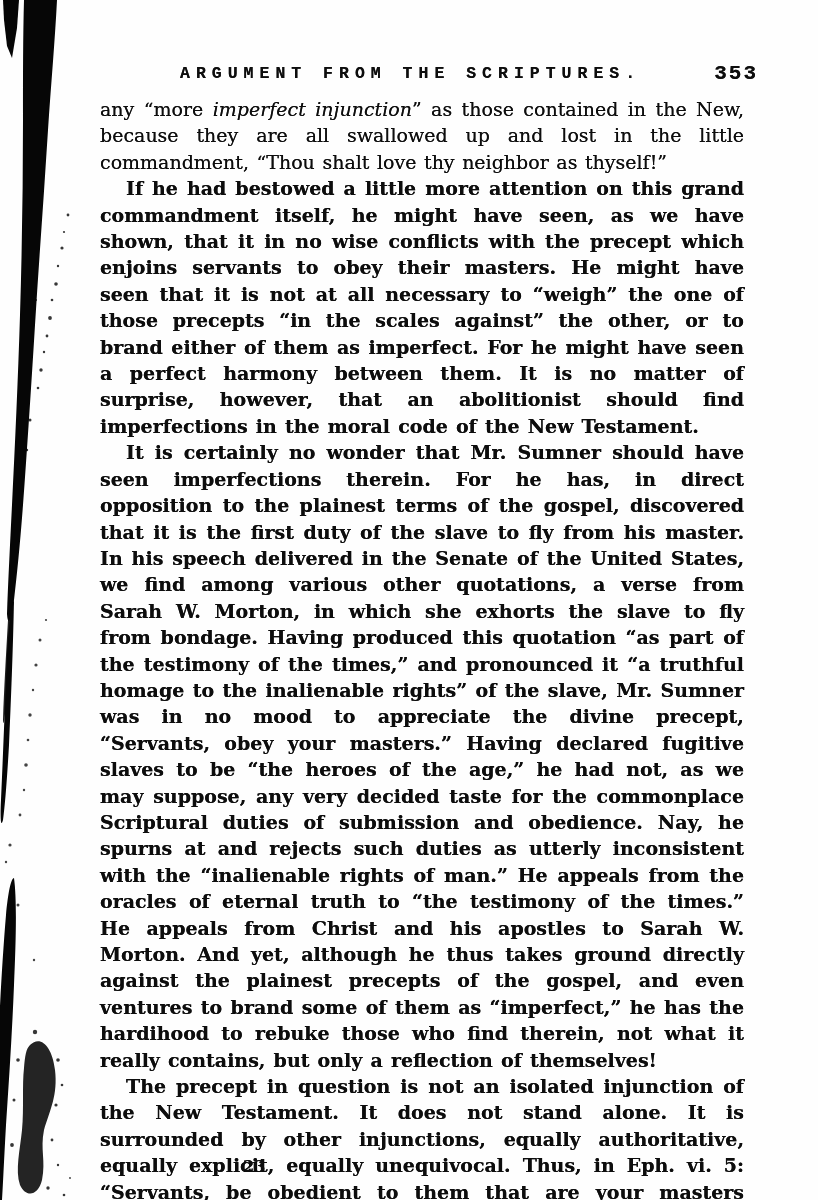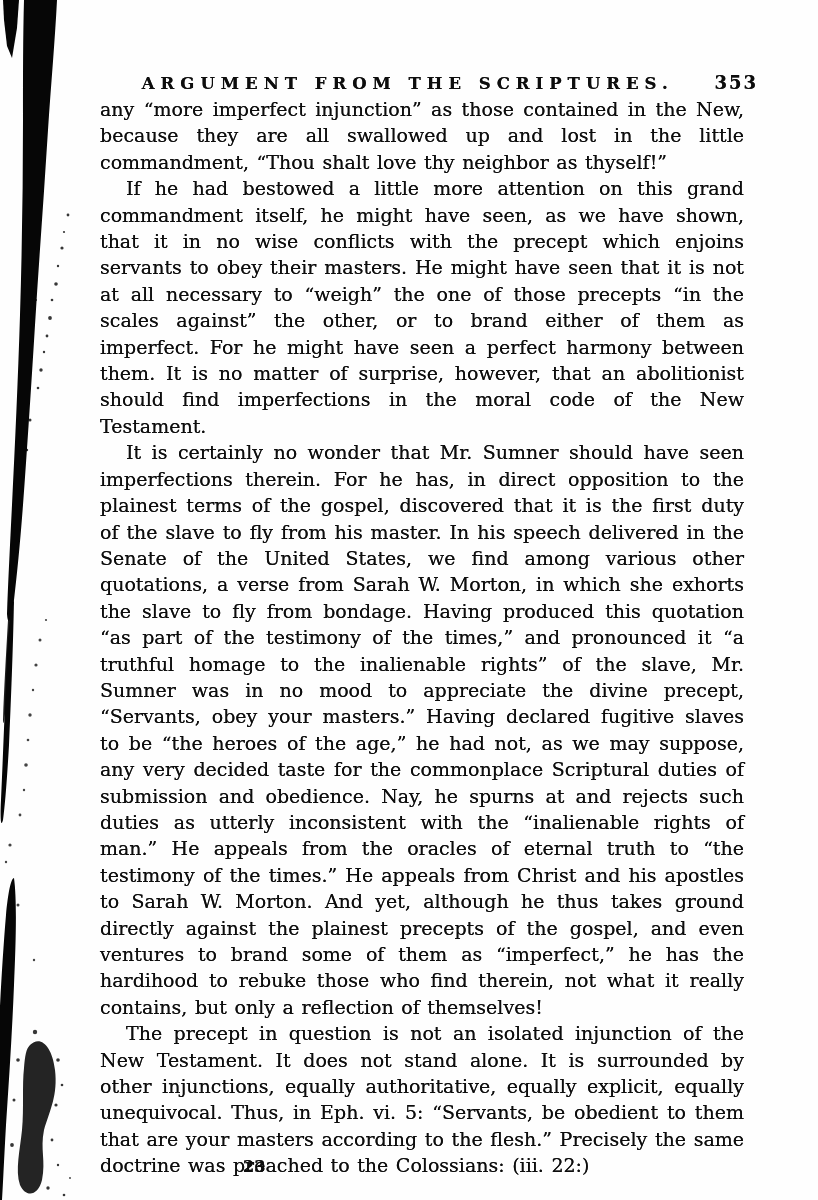--- a/index.html
+++ b/index.html
@@ -22,40 +22,41 @@
     left: 0;
     top: 0;
     width: 130px;
     height: 1200px;
     pointer-events: none;
   }
   
   .running-header {
     position: absolute;
     left: 100px;
-    top: 72px;
+    top: 62px;
     width: 658px;
     height: 26px;
+    font-family: Liberation Mono, monospace;
   }
   .header-title {
     position: absolute;
     left: 50%;
     transform: translateX(-54%);
     top: 2px;
     font-size: 16.5px;
     font-weight: bold;
     letter-spacing: 6px;
     white-space: nowrap;
     text-shadow: 0 0 0.5px rgba(0,0,0,0.75);
   }
   .header-page-number {
     position: absolute;
     right: 0;
     top: 0;
-    font-size: 18px;
+    font-size: 21px;
     font-weight: bold;
     letter-spacing: 2px;
     text-shadow: 0 0 0.5px rgba(0,0,0,0.75);
   }
   
   .page-body {
     position: absolute;
     left: 100px;
     top: 96px;
     width: 644px;
@@ -64,22 +65,24 @@
     text-align: justify;
     text-shadow: 0 0 0.55px rgba(0,0,0,0.8);
     word-spacing: 1.5px;
   }
   .page-body p {
     margin: 0;
     padding: 0;
   }
   .page-body p.indented {
     text-indent: 26px;
+    font-weight: bold;
   }
   .italic-phrase {
+    font-style: italic;
   }
   
   .signature-number {
     position: absolute;
     left: 243px;
     top: 1157px;
     font-size: 16px;
     font-weight: bold;
     text-shadow: 0 0 0.5px rgba(0,0,0,0.8);
   }

